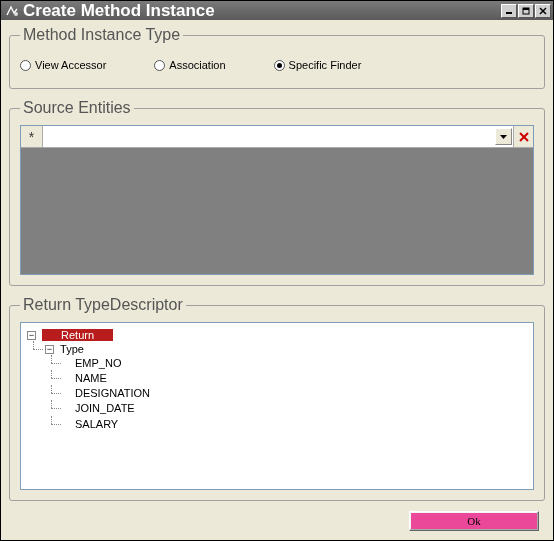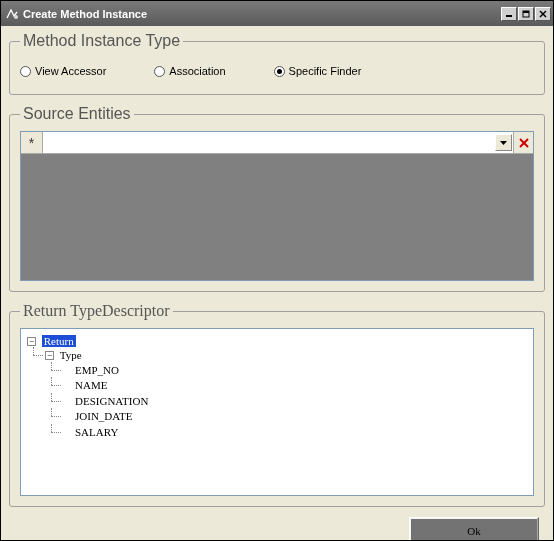--- a/index.html
+++ b/index.html
@@ -9,26 +9,26 @@
     font-size: 11px;
     background: #ece9d8;
     width: 554px;
     height: 541px;
     overflow: hidden;
     border: 1px solid #000;
   }
   .titlebar {
     background: linear-gradient(#7a7a7a, #5a5a5a);
     color: #fff;
-    height: 25px;
+    height: 19px;
     display: flex;
     align-items: center;
     padding: 0 2px 0 4px;
     font-weight: bold;
-    font-size: 11px;
+    font-size: 17px;
   }
   .titlebar .icon {
     width: 14px; height: 14px;
     margin-right: 4px;
     display:flex;align-items:center;justify-content:center;
   }
   .titlebar .title { flex: 1; }
   .titlebar .winbtns { display:flex; gap:1px; }
   .winbtn {
     width: 16px; height:14px;
@@ -107,28 +107,28 @@
     border-top:1px dotted #888;
   }
   .tree > ul > li::before, .tree > ul > li::after { display:none; }
   .tree li:last-child::before{ bottom:auto; height:8px; }
   .expander{
     display:inline-flex; width:9px;height:9px;border:1px solid #888;background:#fff;
     align-items:center;justify-content:center;font-size:9px;line-height:7px;
     margin-right:3px; vertical-align:middle; cursor:pointer;color:#000;
   }
   .tree-label{ vertical-align:middle; }
-  .tree-label.selected{ background:#1d4ed8; color:#fff; padding:0 2px; }
+  .tree-label.selected{ background:#b91c1c; color:#fff; padding:0 19px; }
   .leaf-pad { display:inline-block; width:12px;}
 
   .button-row {
     display:flex; justify-content:flex-end; gap:8px; padding: 4px 6px 0 0;
   }
   .btn {
-    width:130px; height:27px; background:#737373;
+    width:130px; height:20px; background:#ec4899;
     border:1px solid #fff; border-right-color:#666;border-bottom-color:#666;
     box-shadow: inset -1px -1px 0 #aaa, inset 1px 1px 0 #f5f5f5;
     cursor:pointer; font:11px Tahoma; color:#000;
   }
 </style>
 </head>
 <body>
 
 <div class="titlebar">
   <span class="icon">
@@ -198,21 +198,21 @@
           <svg width="10" height="10">
               <line x1="1" y1="1" x2="9" y2="9" stroke="#c00" stroke-width="2"></line>
               <line x1="9" y1="1" x2="1" y2="9" stroke="#c00" stroke-width="2"></line>
             </svg>
         </div>
       </div>
       <div class="source-rest"></div>
     </div>
   </fieldset>
 
-  <fieldset style="margin-bottom:6px;font-family:Liberation Serif, serif;">
+  <fieldset style="margin-bottom:6px;">
     <legend>Return TypeDescriptor</legend>
     <div class="tree-box tree">
       <ul>
         <li>
           <span class="expander">−</span>
           <span class="tree-label selected">Return</span>
           <ul>
             <li>
               <span class="expander">−</span>
               <span class="tree-label">Type</span>

